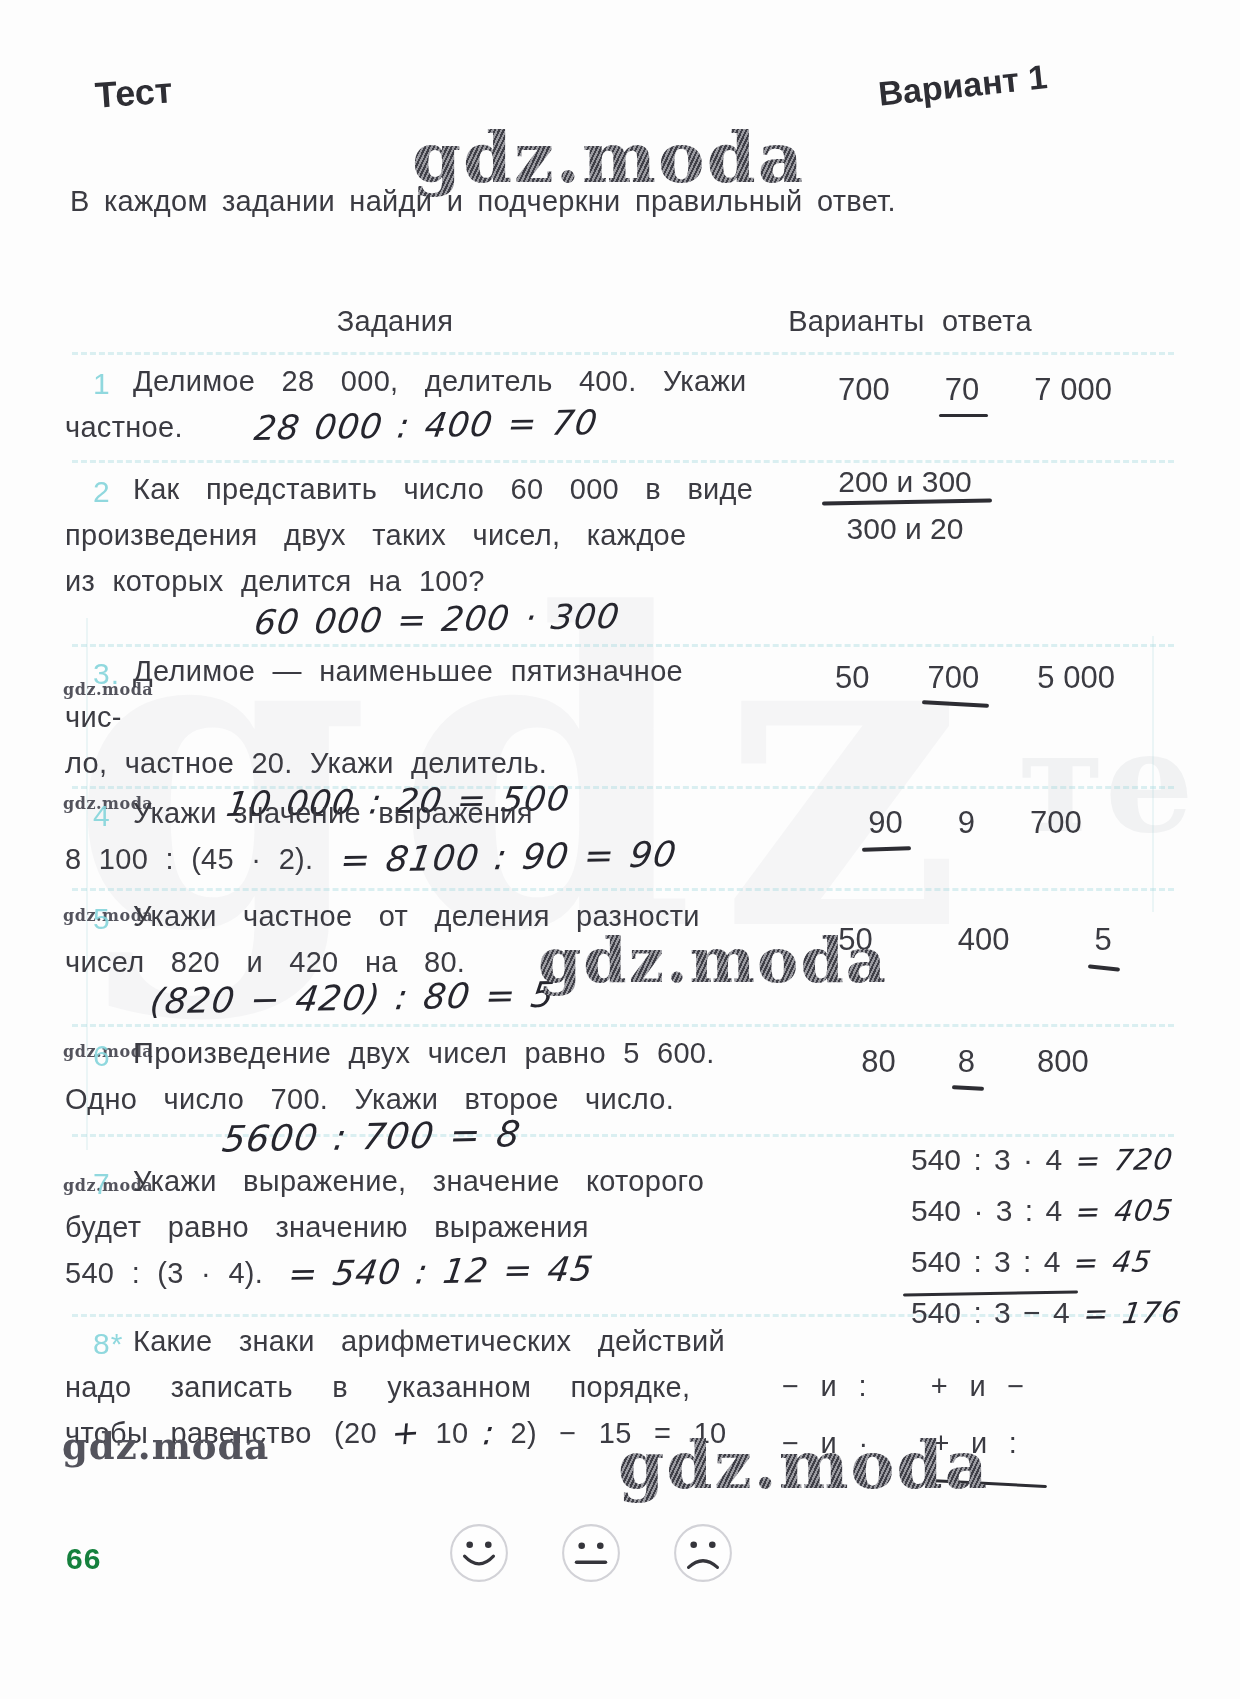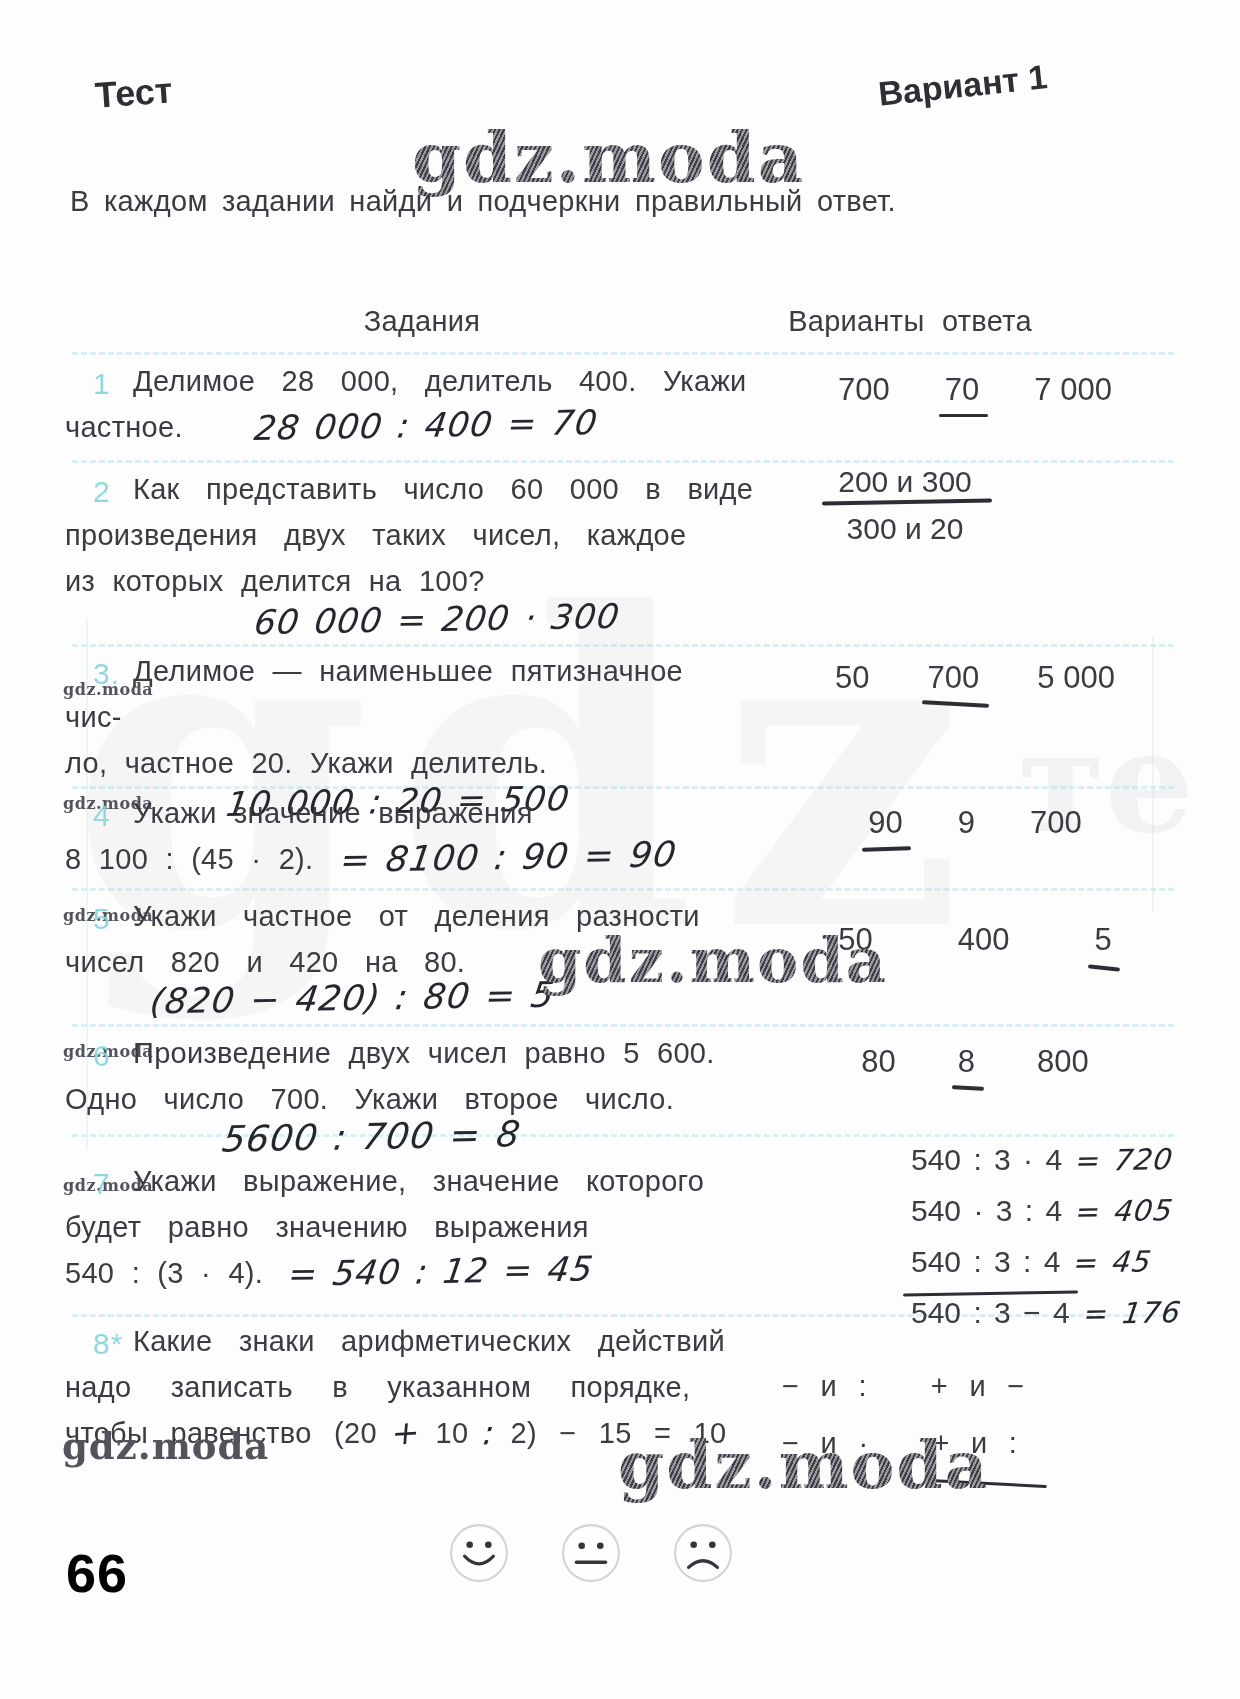--- a/index.html
+++ b/index.html
@@ -32,21 +32,21 @@
   .wm-sm{font-size:16px;letter-spacing:.5px;}
   .sep{position:absolute;left:72px;right:66px;border-top:3px dashed rgba(140,208,214,.30);}
   .vline{position:absolute;border-left:2px solid rgba(140,208,214,.16);}
   .title{font-weight:700;color:#2e2e34;}
   .eq-sign{font-size:33px;margin:0 15px;transform:skewX(-9deg) rotate(-4deg) translateY(1px);}
   .expr-row{display:flex;align-items:baseline;line-height:51px;word-spacing:4px;margin-left:16px;}
   .expr-row .hw{font-size:29px;margin-left:14px;}
   .opt{word-spacing:13px;}
   .bgwm{font-family:"DejaVu Serif",serif;font-weight:700;position:absolute;pointer-events:none;}
   .smiles{position:absolute;display:flex;gap:50px;}
-  .pgnum{font-weight:700;font-size:54px;color:#000000;letter-spacing:1px;}
+  .pgnum{font-weight:700;font-size:30px;color:#15803d;letter-spacing:1px;}
 </style>
 </head>
 <body>
 
 <div class="page">
 
   <div class="bgwm" style="left:1018px;top:700px;font-size:140px;color:rgba(90,100,110,0.07);">те</div>
   <div class="bgwm" style="left:70px;top:520px;font-size:430px;color:rgba(90,100,110,0.05);letter-spacing:24px;">gdz</div>
 
   <div class="sep" style="top:352px;"></div>
@@ -60,21 +60,21 @@
   <div class="vline" style="left:86px;top:618px;height:532px;"></div>
   <div class="vline" style="left:1152px;top:636px;height:276px;"></div>
 
   <div class="abs title" style="left:95px;top:72px;font-size:36px;transform:rotate(-4deg);">Тест</div>
   <div class="abs title" style="left:878px;top:66px;font-size:34px;transform:rotate(-6deg);">Вариант 1</div>
 
   <div class="abs wm wm-big" style="left:412px;top:116px;font-size:70px;">gdz.moda</div>
 
   <div class="abs print" style="left:70px;top:178px;width:920px;word-spacing:6px;">В каждом задании найди и подчеркни правильный ответ.</div>
 
-  <div class="abs print" style="left:77px;top:298px;width:690px;text-align:center;">Задания</div>
+  <div class="abs print" style="left:50px;top:298px;width:690px;text-align:center;">Задания</div>
   <div class="abs print" style="left:770px;top:298px;width:280px;text-align:center;">Варианты ответа</div>
 
   <div class="abs wm wm-sm" style="left:63px;top:680px;">gdz.moda</div>
   <div class="abs wm wm-sm" style="left:63px;top:794px;">gdz.moda</div>
   <div class="abs wm wm-sm" style="left:63px;top:906px;">gdz.moda</div>
   <div class="abs wm wm-sm" style="left:63px;top:1042px;">gdz.moda</div>
   <div class="abs wm wm-sm" style="left:63px;top:1176px;">gdz.moda</div>
 
   <div class="tcell print" style="top:358px;">
     <span class="tnum">1</span>

